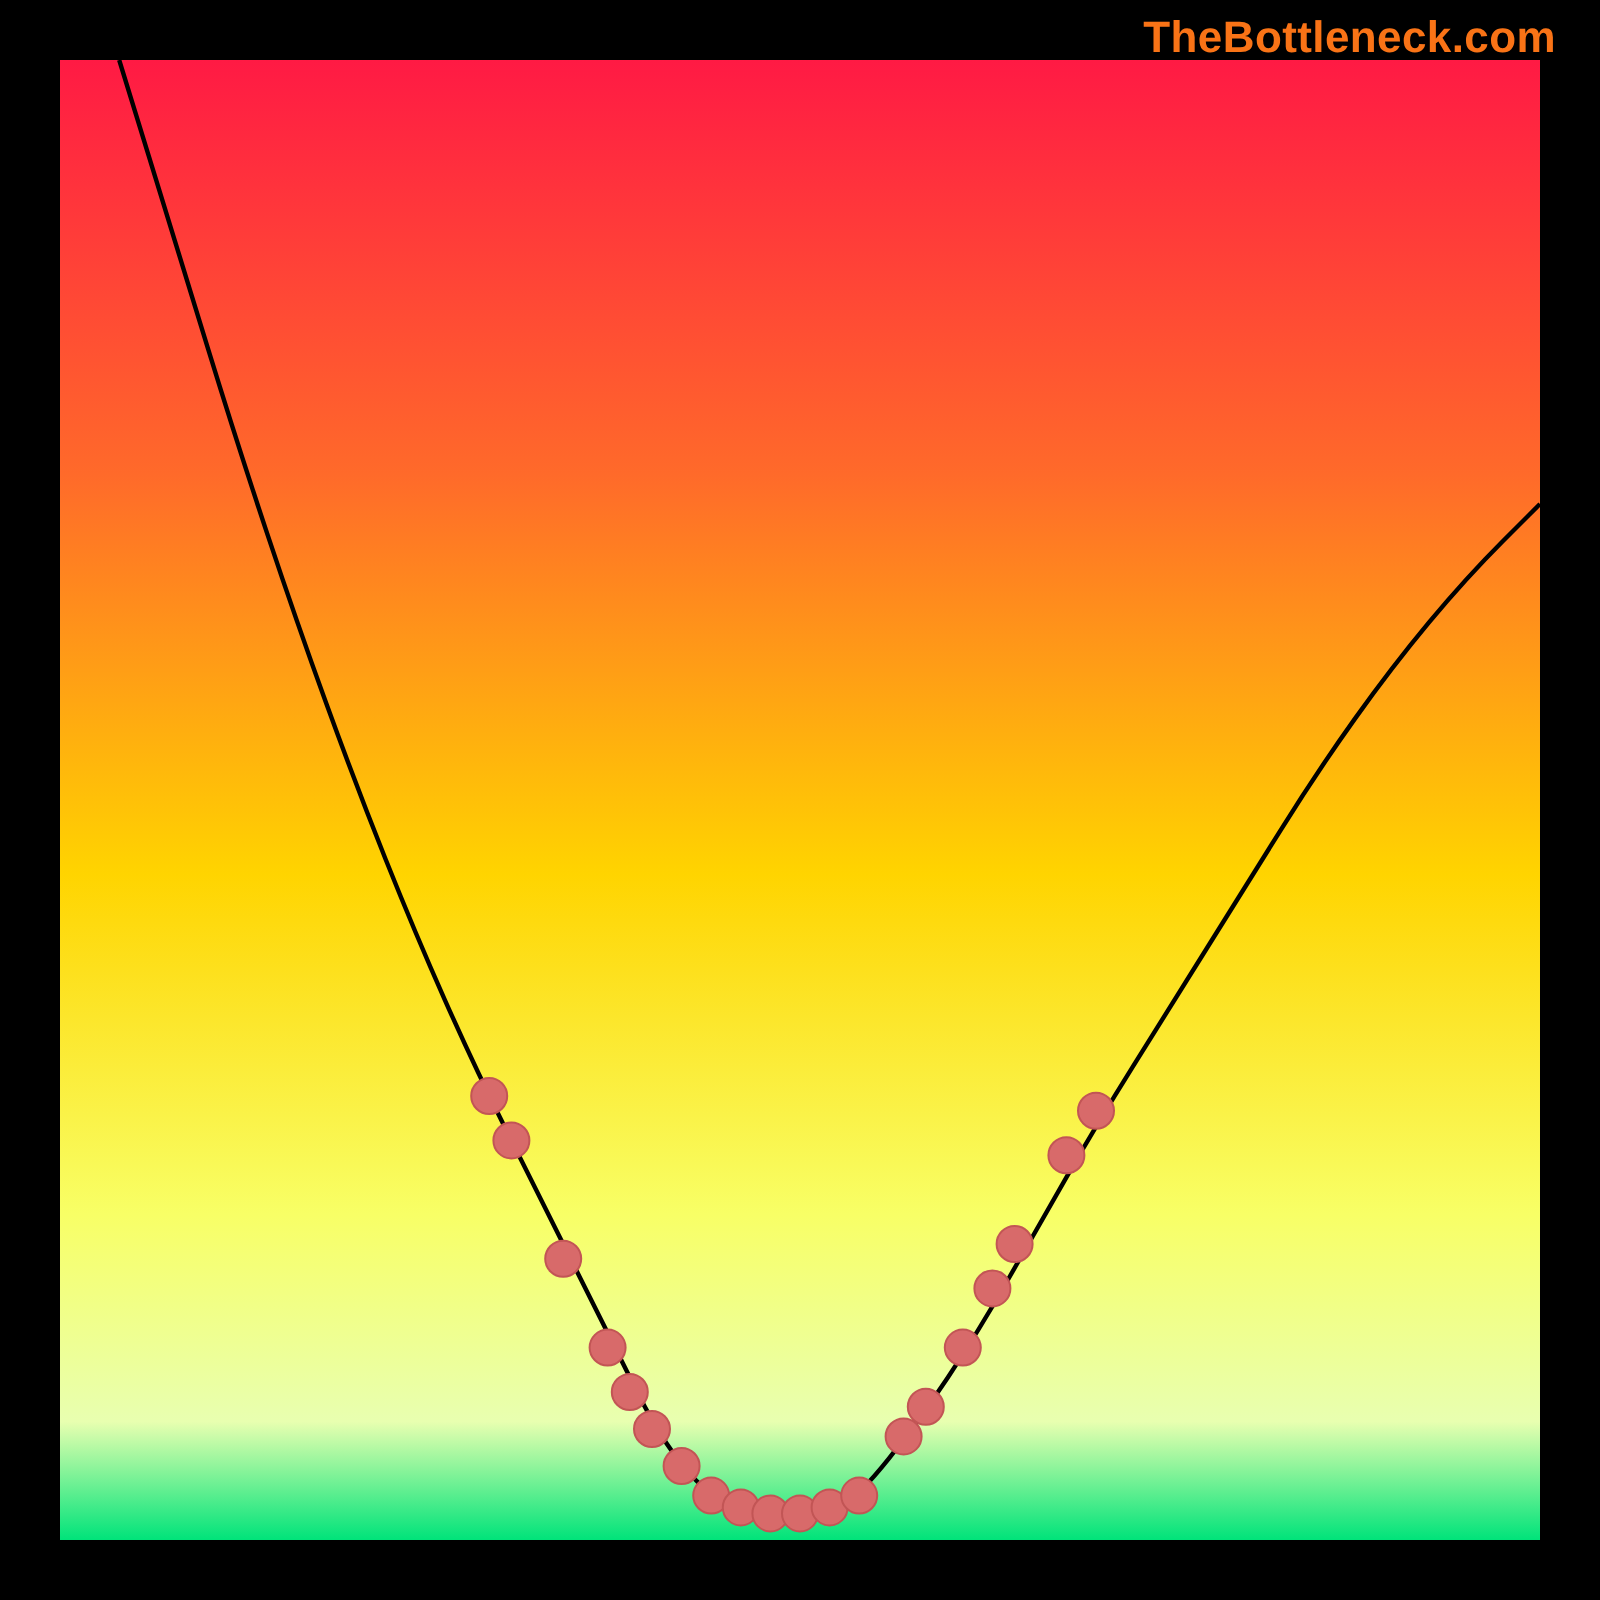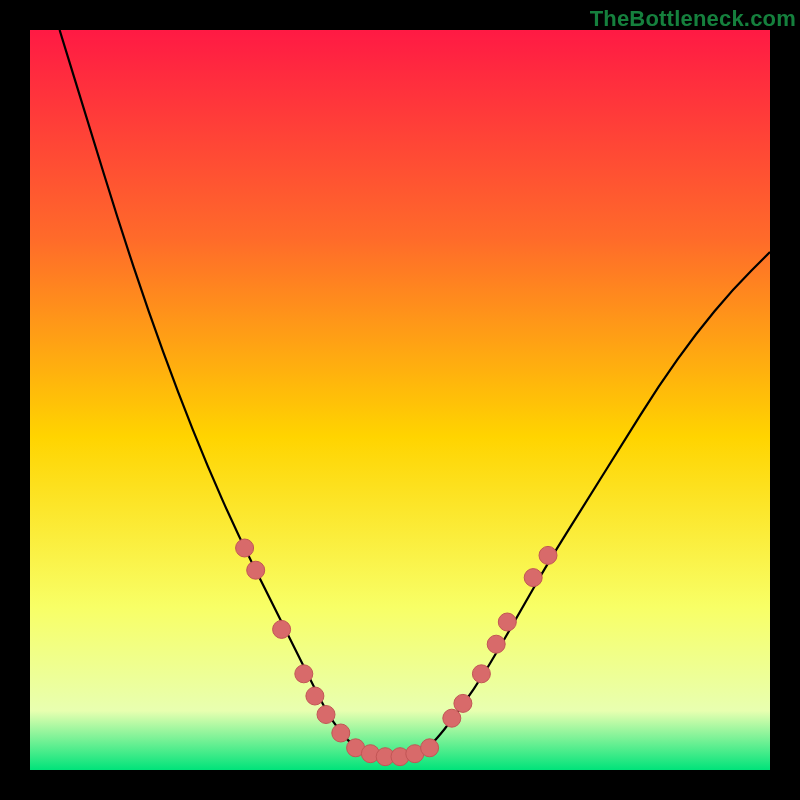--- a/index.html
+++ b/index.html
@@ -13,25 +13,25 @@
   .plot-area {
     position: absolute;
     left: 30px;
     top: 30px;
     width: 740px;
     height: 740px;
   }
   .watermark {
     position: absolute;
     top: 6px;
-    right: 4px;
+    right: 22px;
     font-family: Arial, Helvetica, sans-serif;
     font-size: 22px;
     font-weight: 600;
-    color: #15803d;
+    color: #f97316;
     letter-spacing: 0.2px;
   }
   svg { display: block; }
 </style>
 </head>
 <body>
 
 <div class="frame">
   <div class="plot-area">
     <svg id="plot-svg" width="740" height="740" viewBox="0 0 740 740">

